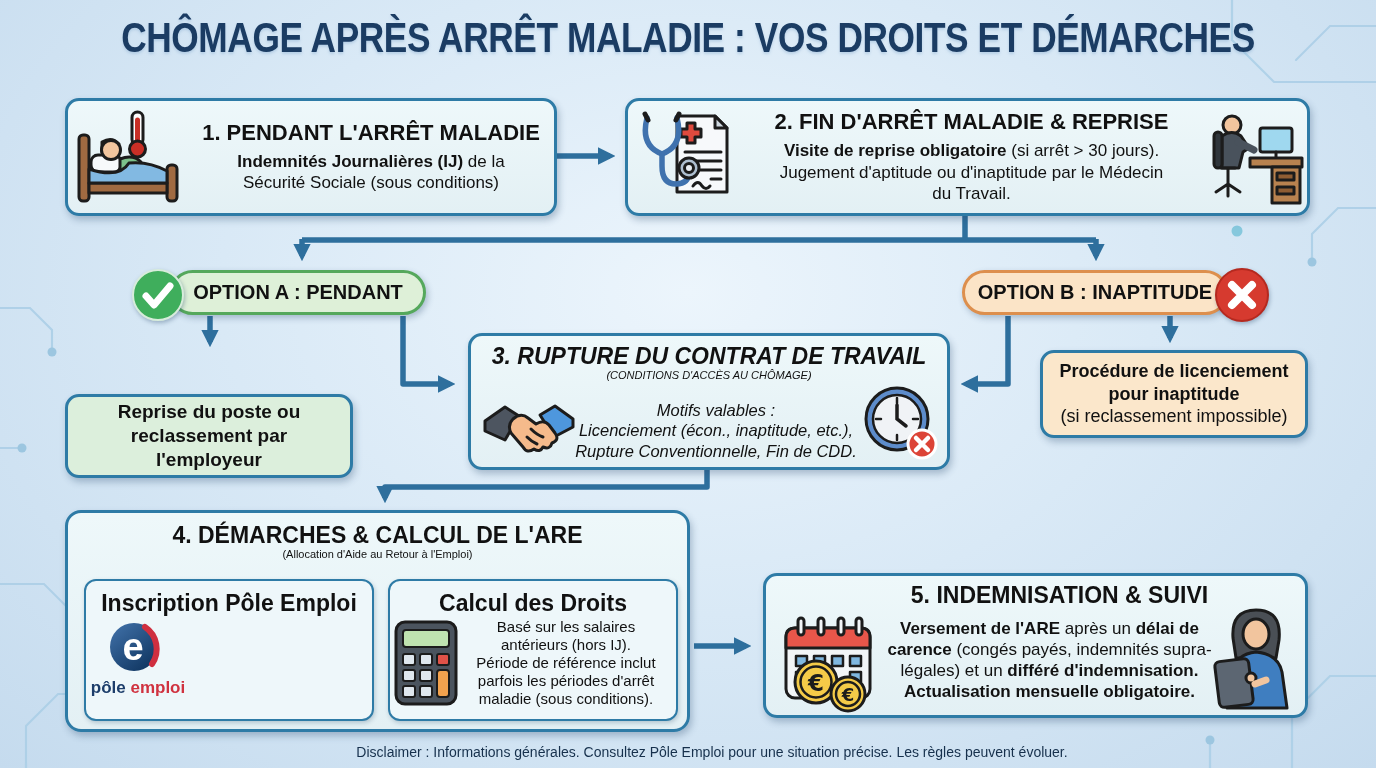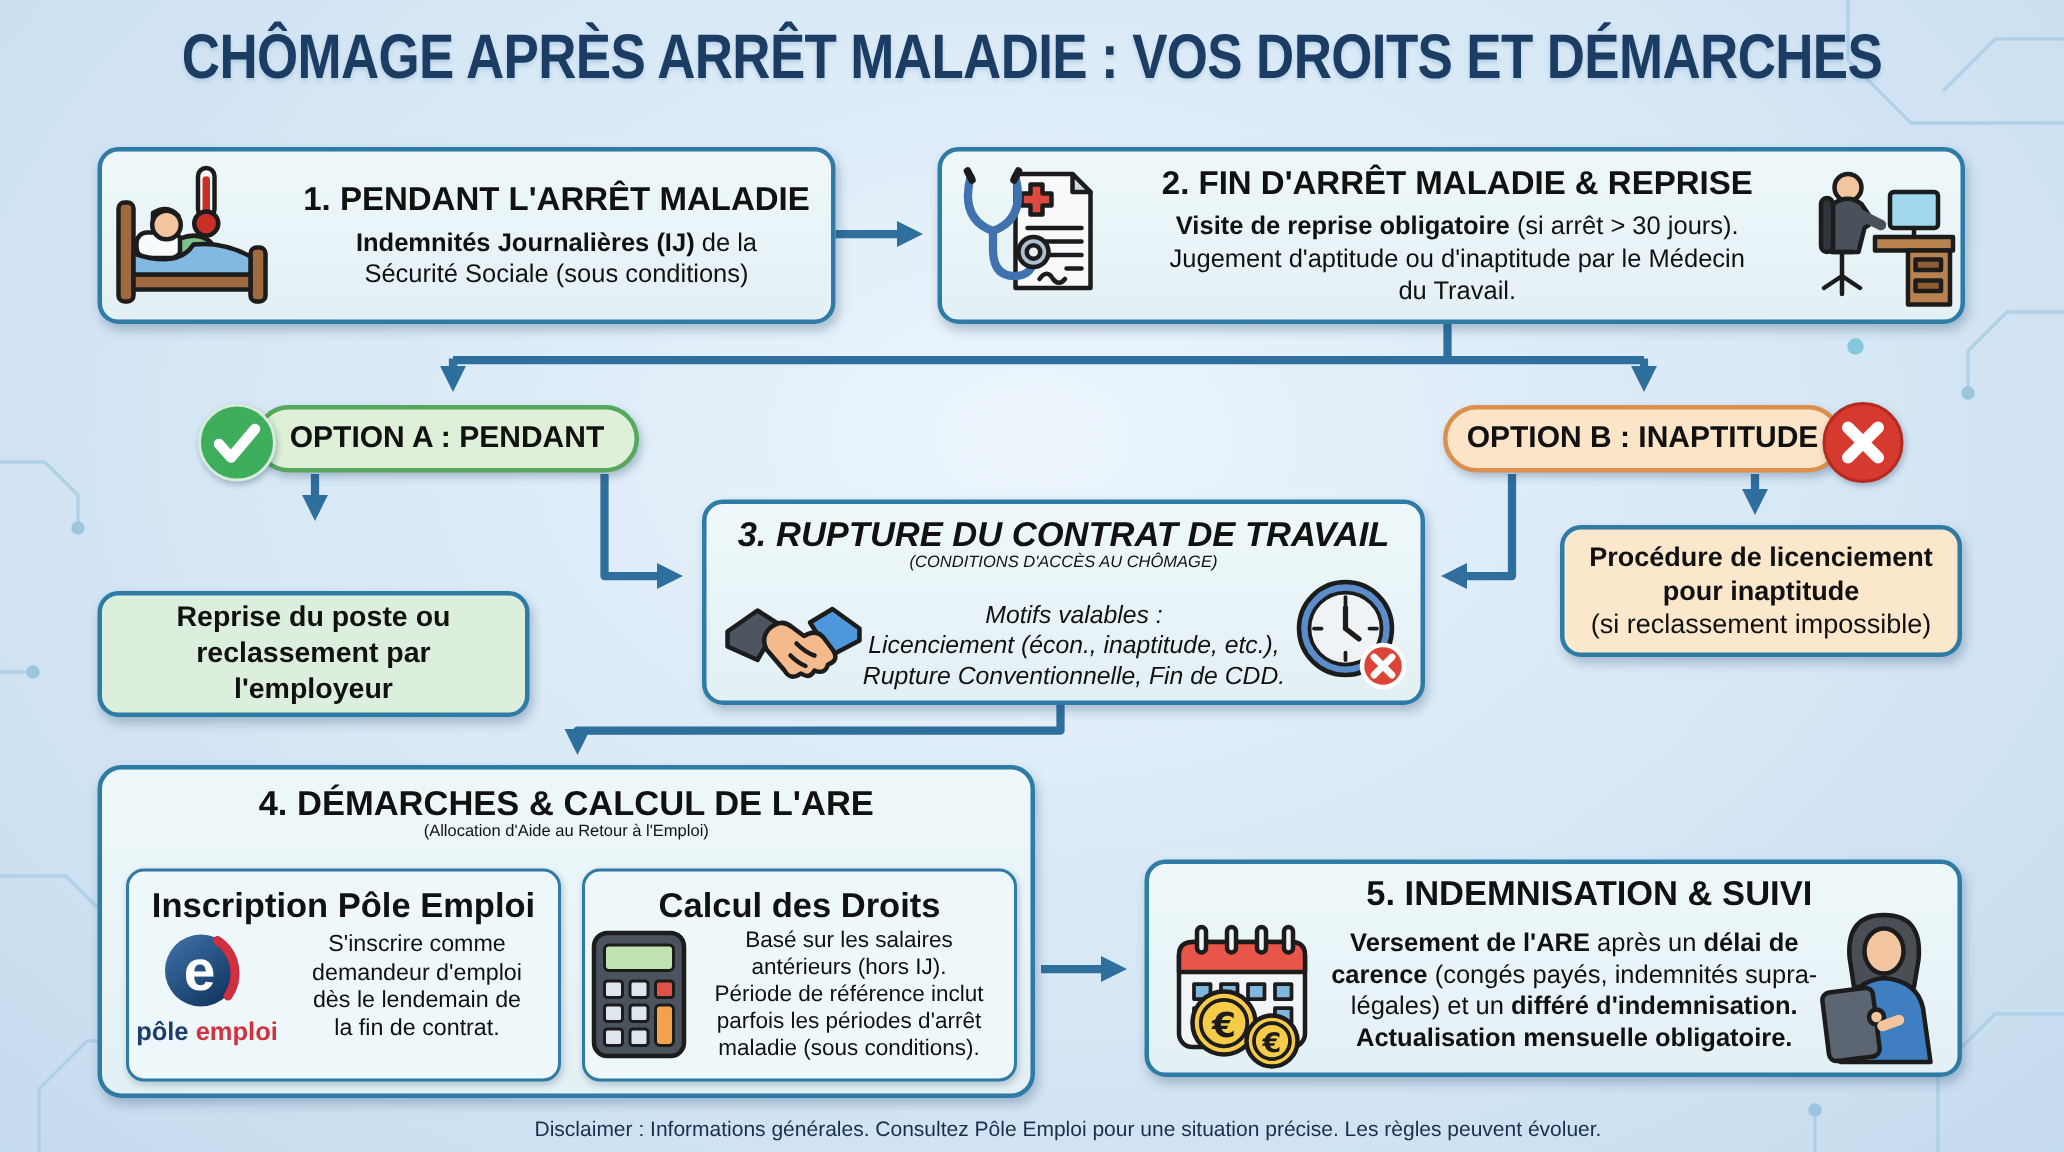--- a/index.html
+++ b/index.html
@@ -274,21 +274,20 @@
             </defs>
             <circle cx="27" cy="29" r="24" fill="url(#peg)"></circle>
             <path d="M38 9 a26.5 26.5 0 0 1 7 37" fill="none" stroke="#cf2f3f" stroke-width="6" stroke-linecap="round"></path>
             <text x="26" y="42" text-anchor="middle" font-size="38" font-weight="bold" fill="#fff" font-family="Liberation Sans, sans-serif">e</text>
           </svg>
           <div class="pe-word">
             <span class="pe-pole">pôle</span>
             <span class="pe-emploi">emploi</span>
           </div>
         </div>
-        <div class="sub-txt">S'inscrire comme<br>demandeur d'emploi<br>dès le lendemain de<br>la fin de contrat.</div>
       </div>
     </div>
 
     <div class="subcard" id="card-calcul" style="left:320px;">
       <div class="htitle">Calcul des Droits</div>
       <div class="subcard-row">
         <div class="calc-col">
           <svg width="64" height="86" viewBox="0 0 64 86">
             <rect x="2" y="2" width="60" height="82" rx="9" fill="#4b545e" stroke="#1c1c1c" stroke-width="3"></rect>
             <rect x="9" y="10" width="46" height="17" rx="3" fill="#bfe3b0" stroke="#1c1c1c" stroke-width="2"></rect>

